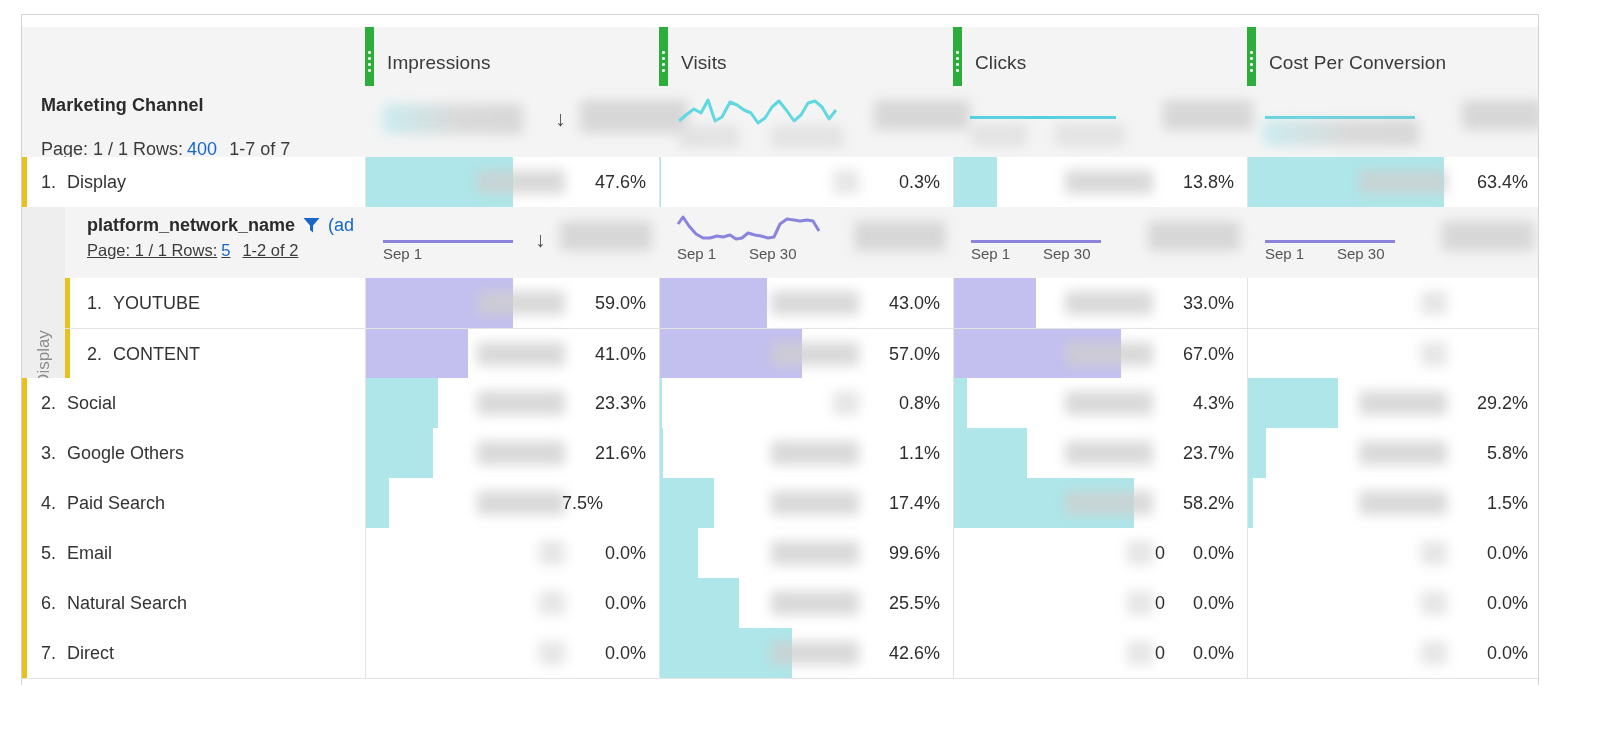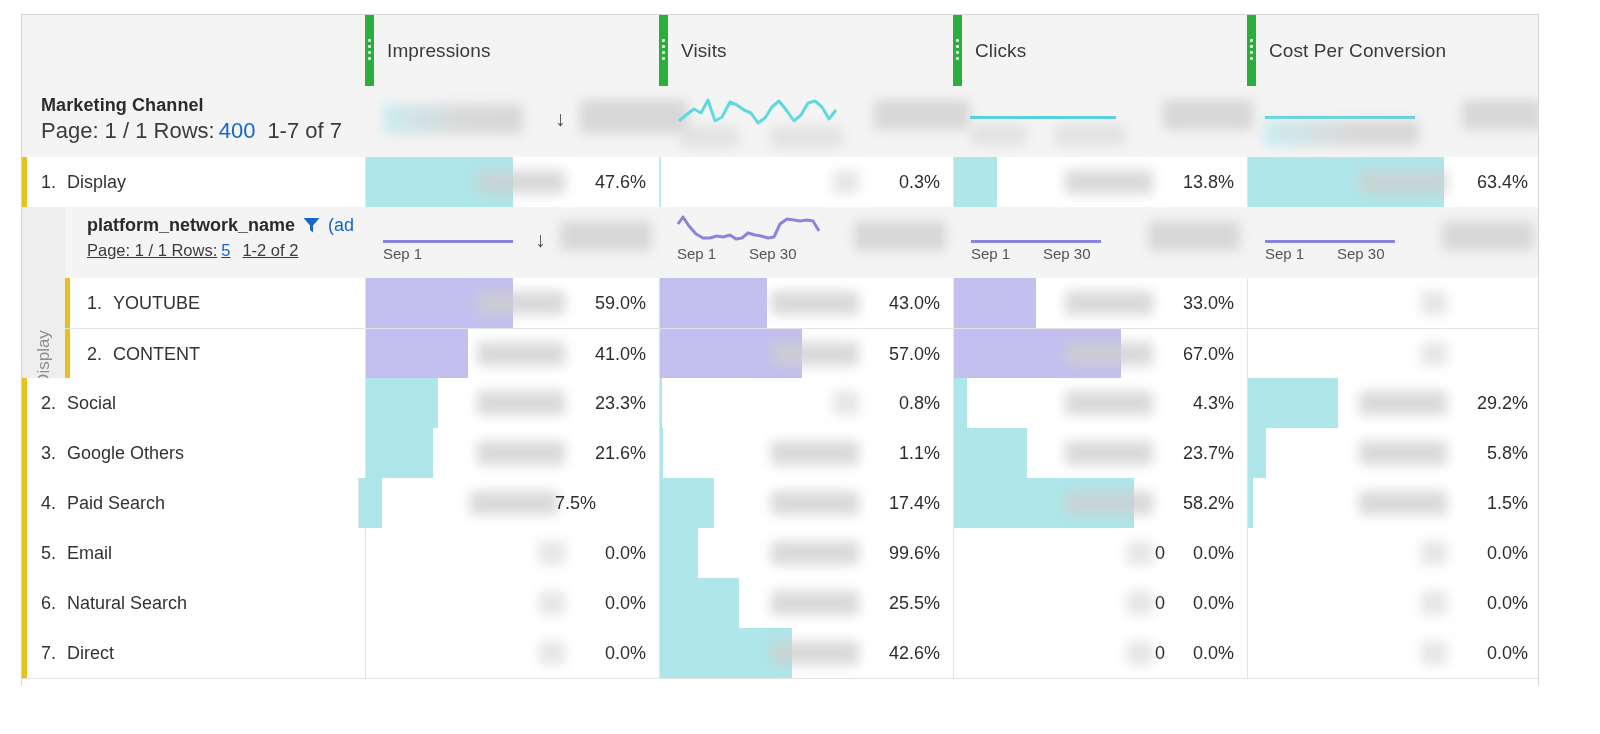--- a/index.html
+++ b/index.html
@@ -32,21 +32,21 @@
   }
 
   .col-label { position: absolute; left: 0;    width: 343px; top: 0; bottom: 0; }
   .col-m0    { position: absolute; left: 343px; width: 294px; top: 0; bottom: 0; }
   .col-m1    { position: absolute; left: 637px; width: 242px; top: 0; bottom: 0; }
   .col-m2    { position: absolute; left: 931px; width: 294px; top: 0; bottom: 0; }
   .col-m3    { position: absolute; left: 1225px; width: 292px; top: 0; bottom: 0; }
 
   
   .hdr-row {
-    position: absolute; left: 0; top: 0;
+    position: absolute; left: 0; top: 12px;
     width: 100%; height: 71px;
     background: #f4f4f4;
     border-bottom: 1px solid #d9d9d9;
   }
   .hdr-cell {
     height: 100%;
     display: flex;
     align-items: center;
   }
   .grip {
@@ -82,22 +82,22 @@
     border-bottom: 1px solid #cfcfcf;
   }
   .grp-label { padding: 9px 0 0 19px; }
   .grp-title {
     font-size: 18px;
     font-weight: bold;
     color: #2b2b2b;
     letter-spacing: .1px;
   }
   .grp-pager {
-    margin-top: 2px;
-    font-size: 22px;
+    margin-top: 23px;
+    font-size: 18px;
     color: #3c3c3c;
     white-space: nowrap;
   }
   .pg-num { color: #1767c8; padding: 0 4px; }
   .pg-range { padding-left: 8px; }
 
   
   .blob {
     position: absolute;
     background: #cfcfcf;
@@ -503,21 +503,21 @@
             <div class="blob" style="left: 111px; top: 13px; width: 88px; height: 24px;"></div>
             <div class="pct">5.8%</div>
           </div>
         </div>
         <div class="data-row" style="top: 463px;">
           <div class="accent"></div>
           <div class="rowname">
             <span class="idx">4.</span>
             <span>Paid Search</span>
           </div>
-          <div class="mcell" style="left: 336px; width: 251px;">
+          <div class="mcell" style="left: 343px; width: 251px;">
             <div class="bar" style="width: 23.1618px;"></div>
             <div class="blob" style="left: 111px; top: 13px; width: 88px; height: 24px;"></div>
             <div class="pct">7.5%</div>
           </div>
           <div class="mcell" style="left: 637px; width: 294px;">
             <div class="bar" style="width: 53.7353px;"></div>
             <div class="blob" style="left: 111px; top: 13px; width: 88px; height: 24px;"></div>
             <div class="pct">17.4%</div>
           </div>
           <div class="mcell" style="left: 931px; width: 294px;">

